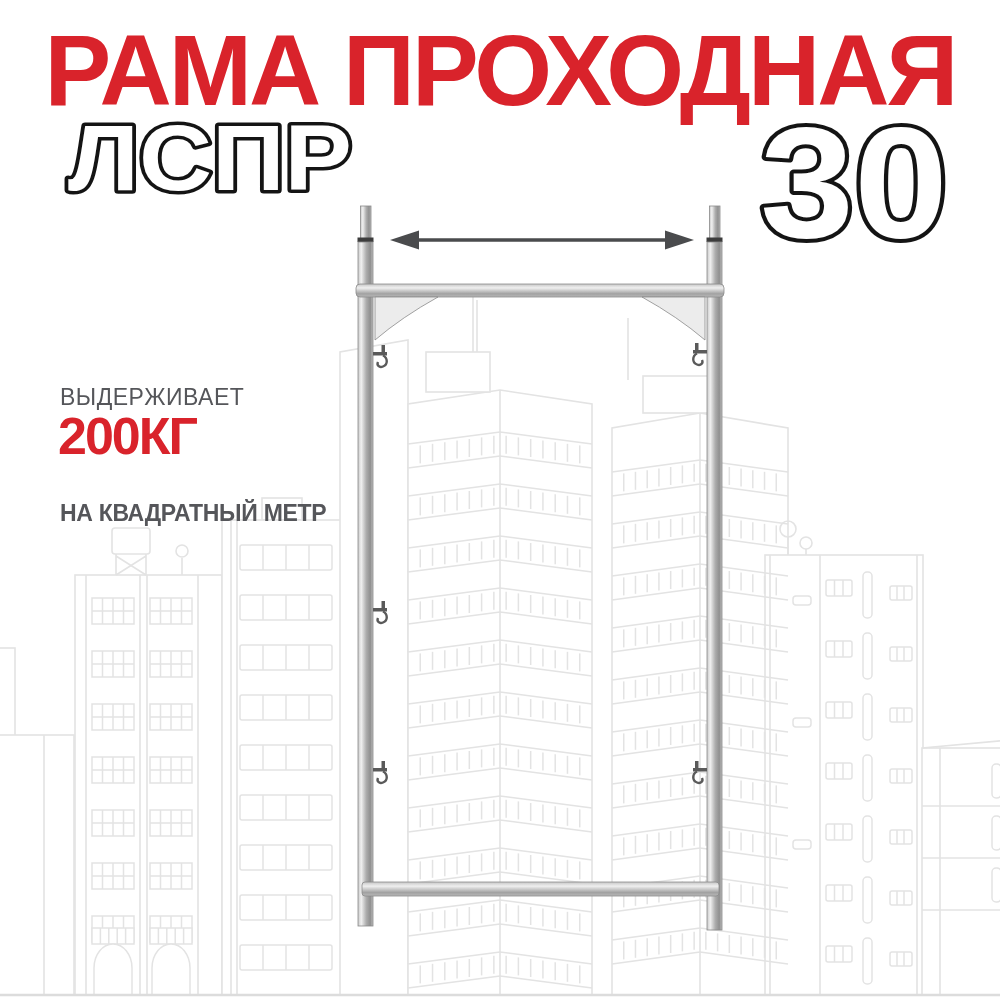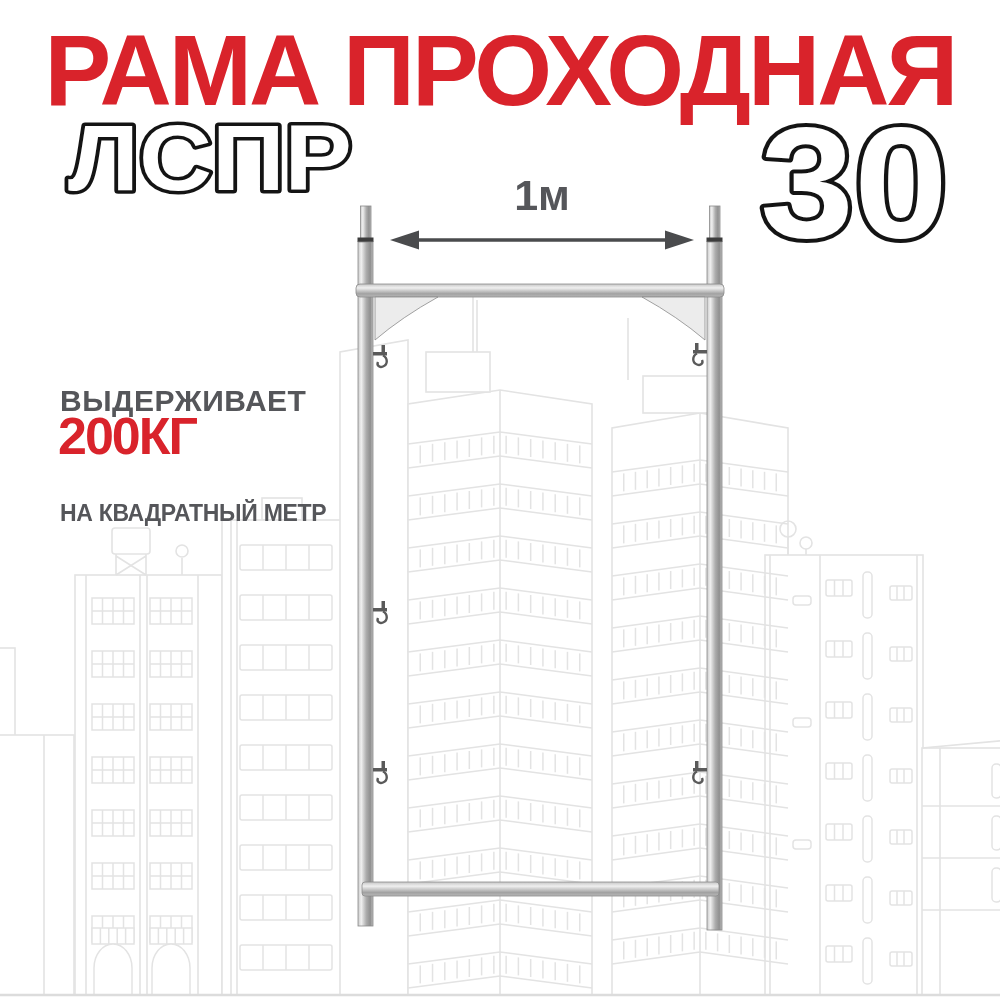--- a/index.html
+++ b/index.html
@@ -17,21 +17,21 @@
     position:absolute;left:64px;top:198px;
     font-size:26px;line-height:1;font-weight:normal;letter-spacing:4px;
     color:var(--ink,#2b2b2b);white-space:nowrap;
   }
   .dim-label{
     position:absolute;left:390px;top:174px;width:304px;text-align:center;
     font-size:43px;line-height:1;font-weight:bold;color:var(--gray,#4a4b4d);
   }
   .cap-intro{
     position:absolute;left:60px;top:386px;
-    font-size:30px;line-height:1;font-weight:bold;letter-spacing:0.5px;
+    font-size:23px;line-height:1;font-weight:normal;letter-spacing:0.5px;
     color:var(--gray,#55565a);white-space:nowrap;
   }
   .cap-value{
     position:absolute;left:58px;top:410px;
     font-size:52px;line-height:1;font-weight:bold;letter-spacing:-2px;
     color:var(--red,#d9232b);white-space:nowrap;
   }
   .cap-unit{
     position:absolute;left:60px;top:502px;
     font-size:23px;line-height:1;font-weight:bold;letter-spacing:-0.3px;
@@ -658,21 +658,20 @@
 
   <svg style="position:absolute;left:60px;top:114px" width="300" height="95" viewBox="0 0 300 95">
     <text class="outline-text" x="150" y="76" text-anchor="middle" font-size="92" font-weight="bold" fill="#ffffff" stroke="#141414" stroke-width="7" stroke-linejoin="round" paint-order="stroke" textLength="284" lengthAdjust="spacingAndGlyphs">ЛСПР</text>
   </svg>
 
 
   <svg style="position:absolute;left:748px;top:110px" width="212" height="150" viewBox="0 0 212 150">
     <text class="outline-text" x="106" y="127" text-anchor="middle" font-size="158" font-weight="bold" fill="#ffffff" stroke="#141414" stroke-width="8" stroke-linejoin="round" paint-order="stroke" textLength="188" lengthAdjust="spacingAndGlyphs">30</text>
   </svg>
 
-  <div class="dim-label">1м</div>
   <svg style="position:absolute;left:388px;top:224px" width="308" height="32" viewBox="0 0 308 32">
     <line x1="28" y1="16" x2="280" y2="16" stroke="#4a4b4d" stroke-width="3.6"></line>
     <polygon points="2,16 31,6.5 31,25.5" fill="#4a4b4d"></polygon>
     <polygon points="306,16 277,6.5 277,25.5" fill="#4a4b4d"></polygon>
   </svg>
 
   <div>
     <div class="cap-intro">ВЫДЕРЖИВАЕТ</div>
     <div class="cap-value">200КГ</div>
     <div class="cap-unit">НА КВАДРАТНЫЙ МЕТР</div>

